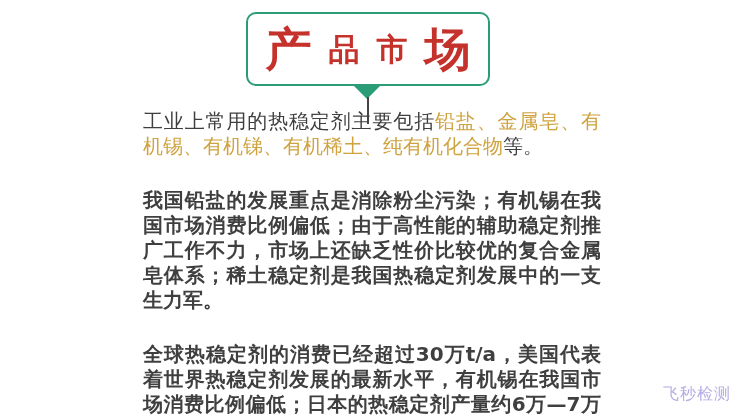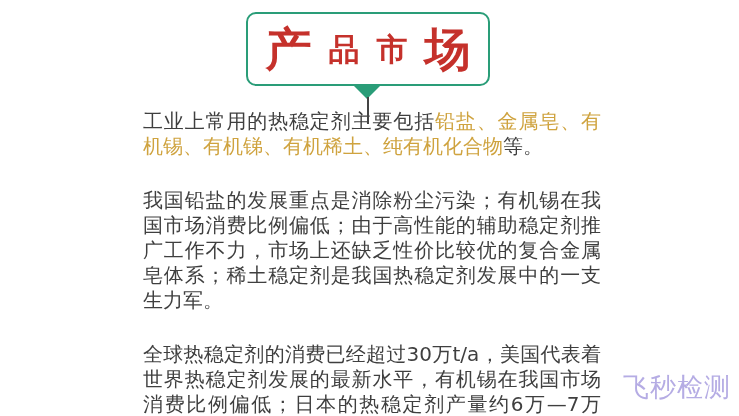--- a/index.html
+++ b/index.html
@@ -57,26 +57,26 @@
   }
   .content{
     position:absolute;
     left:143px;top:109px;
     width:458px;
     font-size:20px;
     line-height:25px;
     color:var(--body-text);
     text-align:justify;
   }
-  .content p + p{margin-top:29px;}
+  .content p + p{margin-top:29px;font-weight:bold;}
   .hl{color:var(--highlight-text);}
   .watermark{
     position:absolute;
     right:8px;bottom:11px;
-    font-size:26px;
+    font-size:16px;
     letter-spacing:1px;
     color:var(--watermark-text);
     font-family:"DejaVu Serif","Liberation Serif",serif;
   }
 </style>
 </head>
 <body>
 
 <div class="canvas">
 

